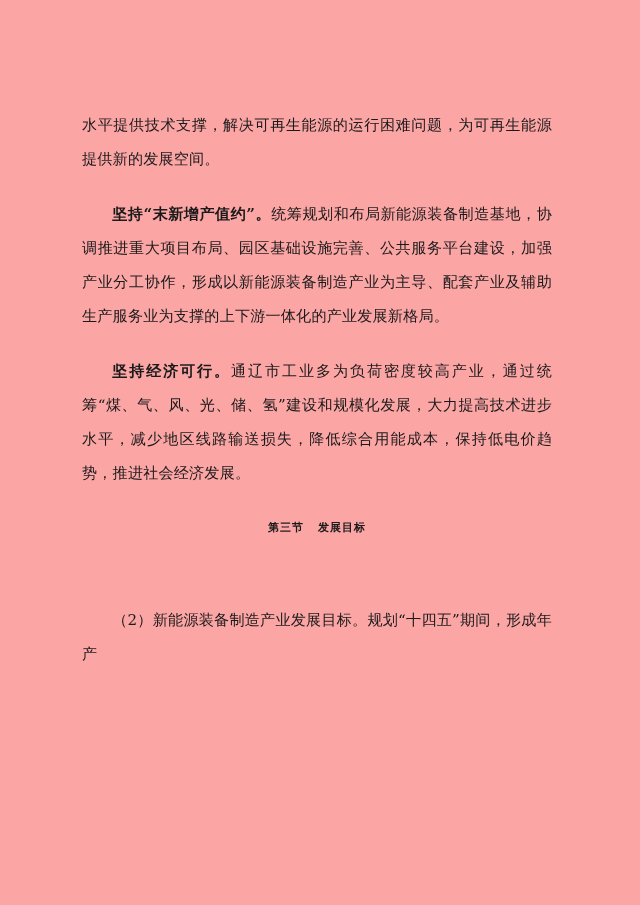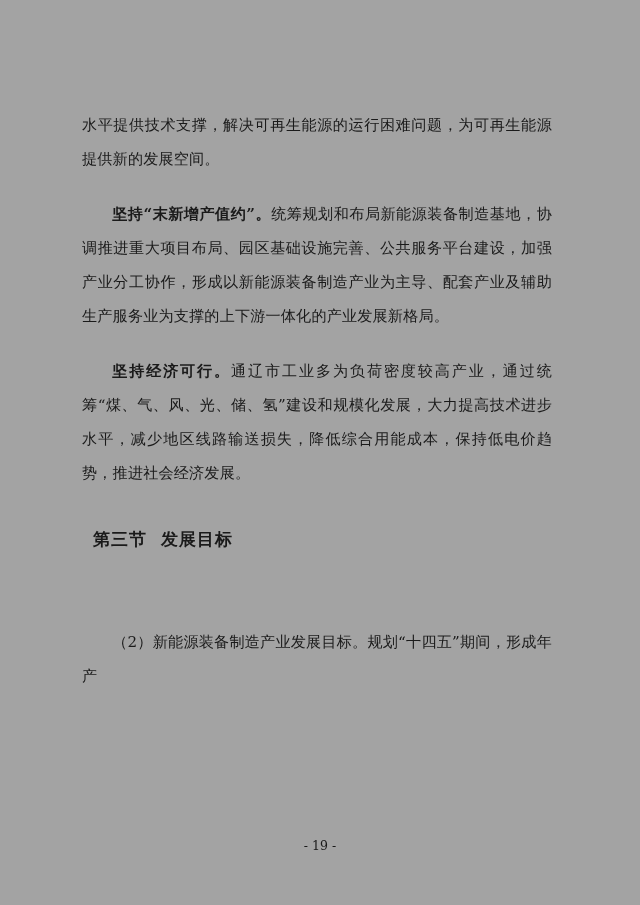--- a/index.html
+++ b/index.html
@@ -6,21 +6,21 @@
     margin: 0;
     padding: 0;
     background: #b5b5b5;
   }
   body {
     font-family: "DejaVu Serif", "Liberation Serif", serif;
   }
   .page {
     width: 640px;
     height: 905px;
-    background: #a3a3a3;
+    background: #fca5a5;
     position: relative;
     box-sizing: border-box;
     overflow: hidden;
     margin: 0 auto;
   }
   .content {
     position: absolute;
     left: 82px;
     top: 108px;
     width: 470px;
@@ -43,24 +43,25 @@
   .gap {
     height: 21px;
   }
   .gap-sm {
     height: 16px;
   }
   .bold {
     font-weight: bold;
   }
   .heading {
-    font-size: 17px;
+    text-align: center;
+    font-size: 11px;
     font-weight: bold;
     line-height: 34px;
-    margin: 11px;
+    margin: 0;
     letter-spacing: 1px;
     color: #1a1a1a;
   }
   .heading .sp {
     display: inline-block;
     width: 14px;
   }
   .footer {
     position: absolute;
     left: 0;
@@ -97,14 +98,13 @@
 
     <div class="gap"></div>
 
 
     <div class="gap"></div>
 
     <p class="para">（2）新能源装备制造产业发展目标。规划“十四五”期间，形成年产</p>
 
   </div>
 
-  <div class="footer">- 19 -</div>
 </div>
 
 </body></html>

